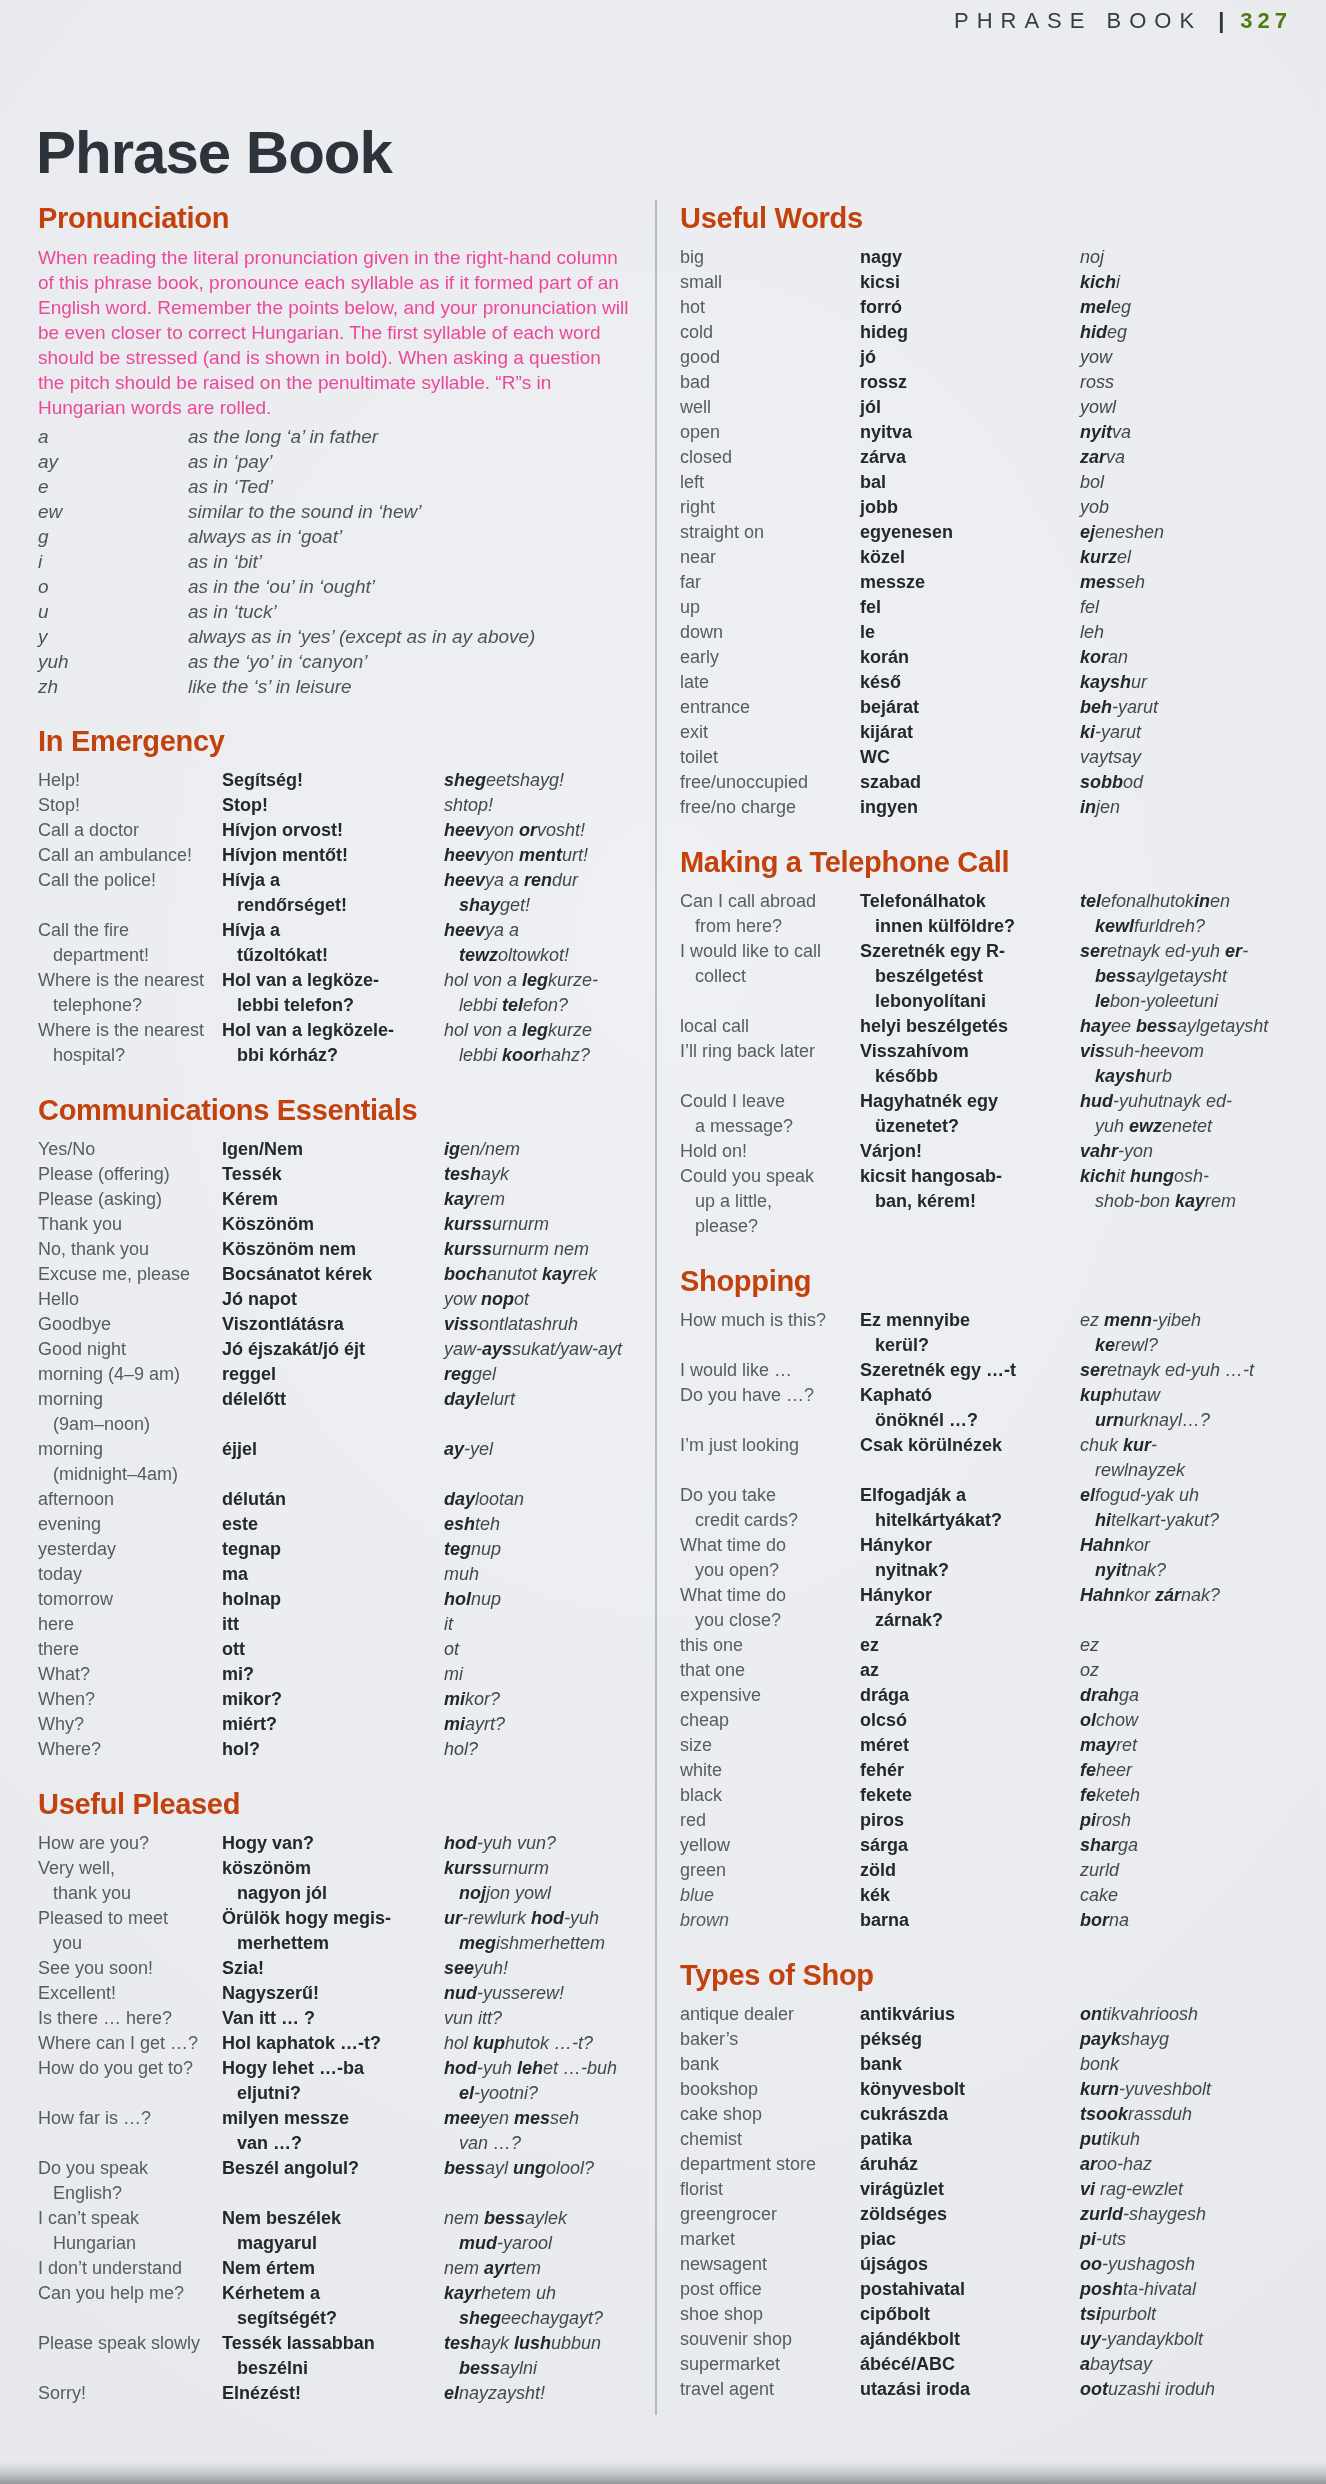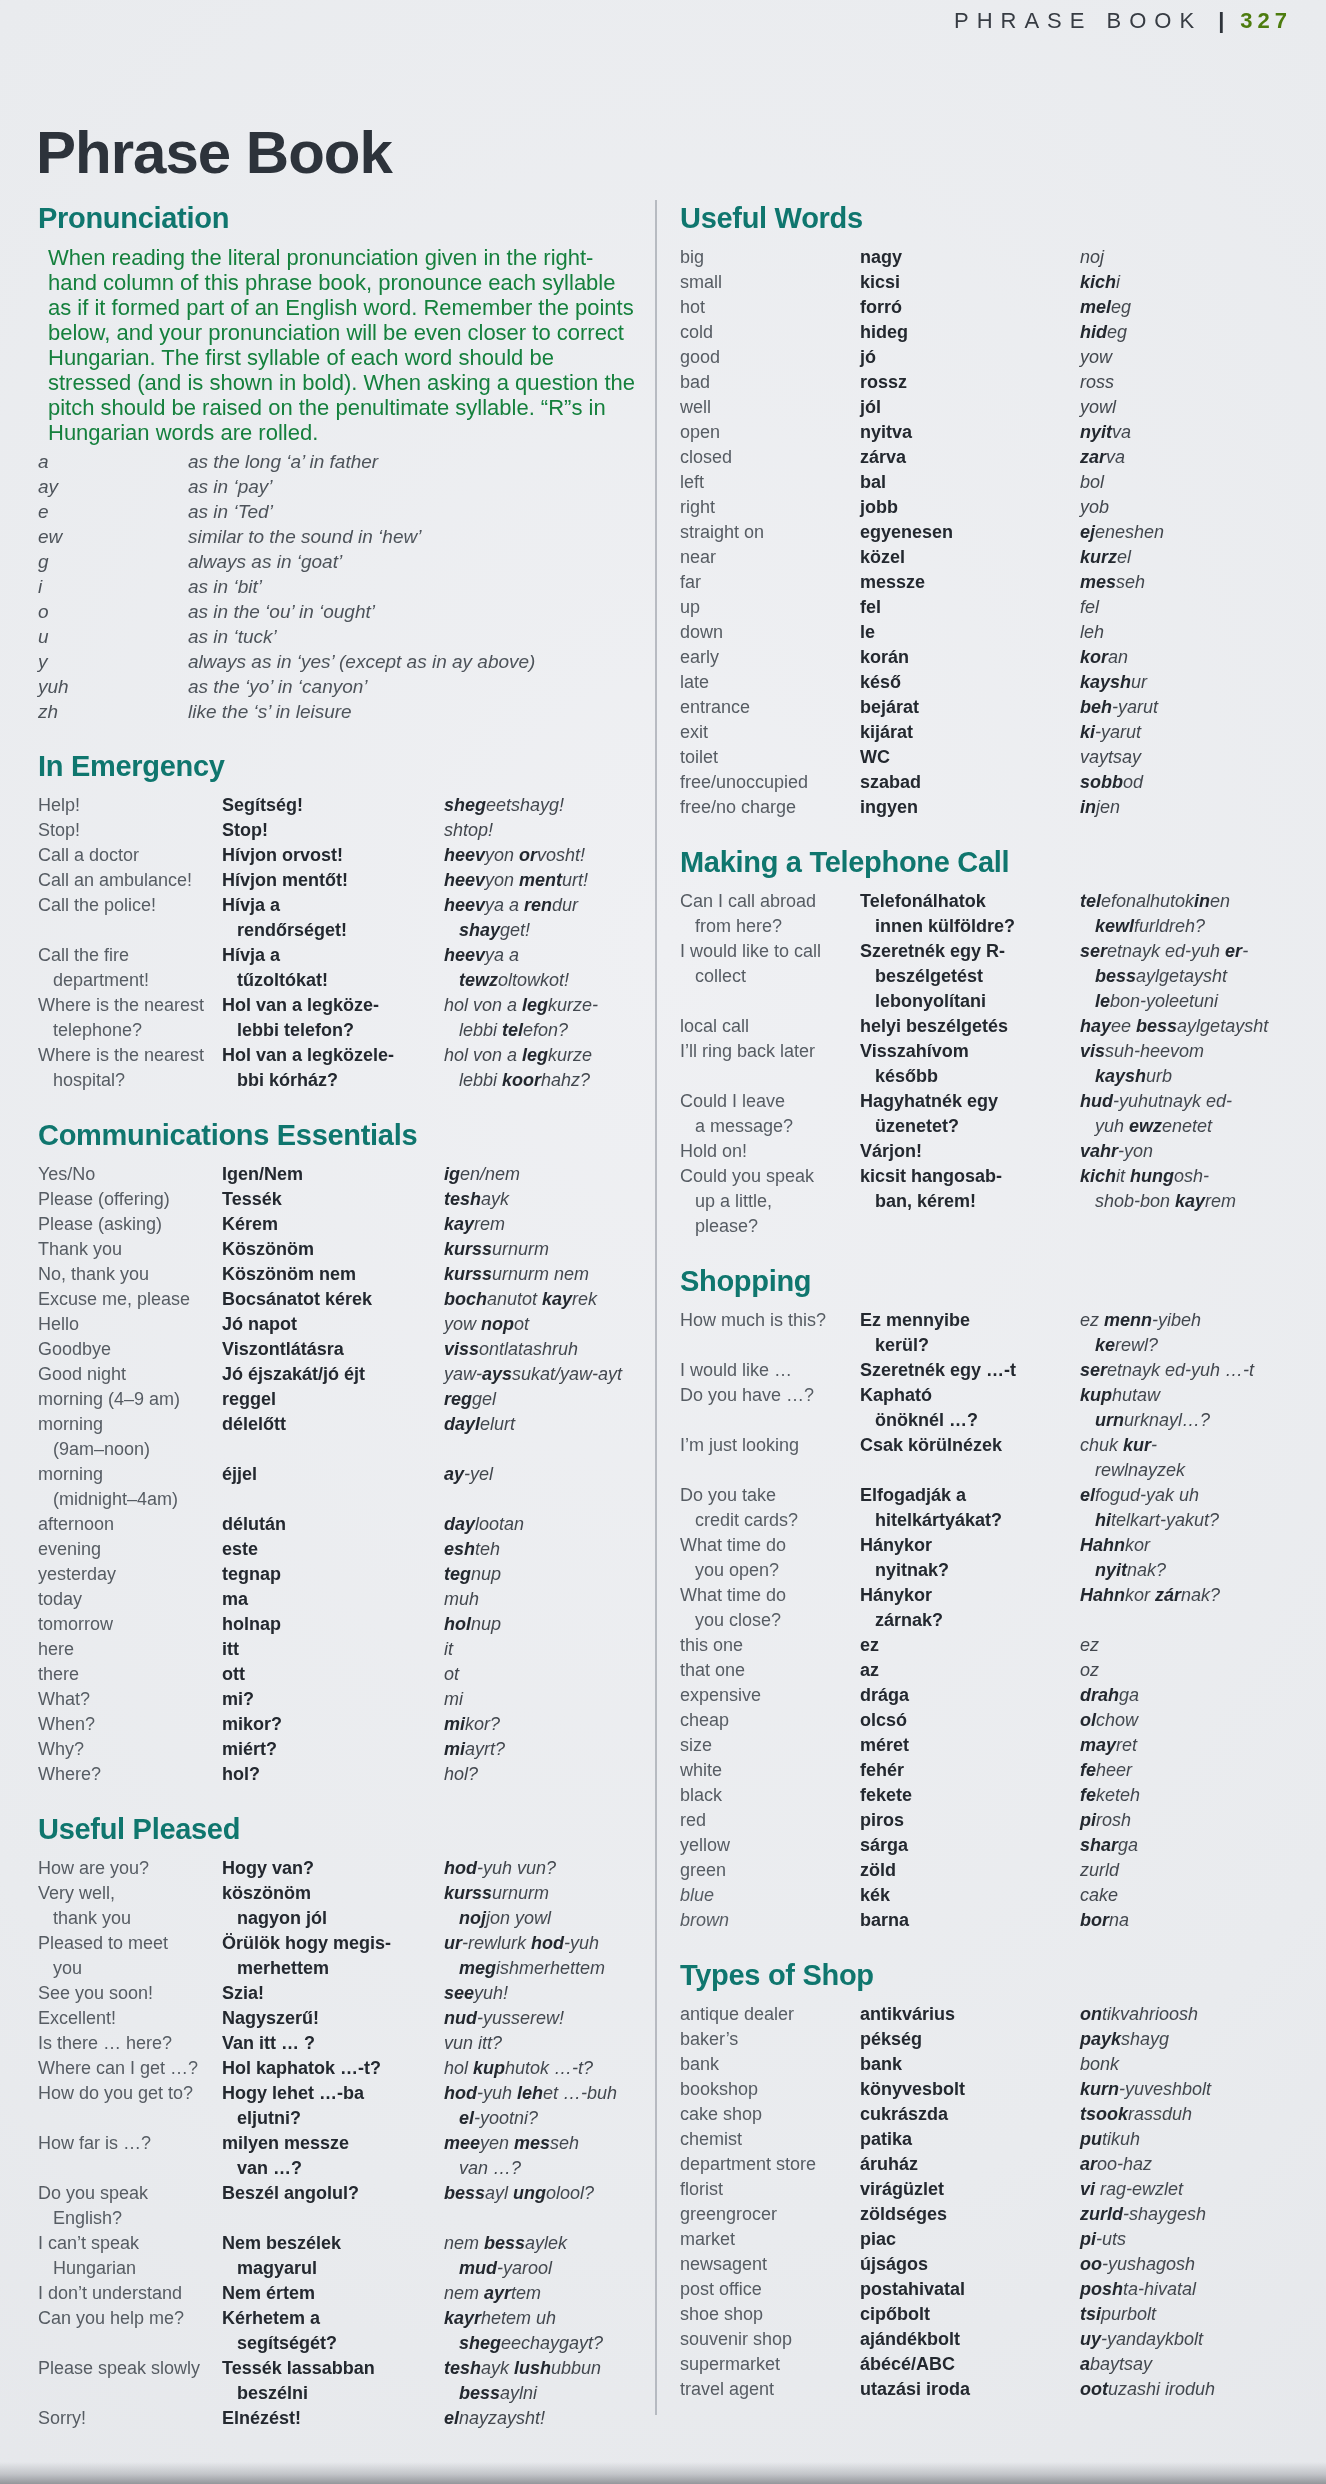--- a/index.html
+++ b/index.html
@@ -29,27 +29,27 @@
   .col-left{left:38px;  width:604px; --c1:184px; --c2:222px;}
   .col-right{left:680px; width:608px; --c1:180px; --c2:220px;}
 
   .divider{
     position:absolute; left:655px; top:200px; width:1.5px; height:2215px;
     background:#a6aab1; opacity:.75;
   }
 
   h2{
     margin:26px 0 10px 0;
-    font-size:29px; font-weight:700; letter-spacing:-.3px; color:#0f766e;
+    font-size:29px; font-weight:700; letter-spacing:-.3px; color:#c2410c;
   }
   section:first-child h2{margin-top:0;}
 
   .intro{
-    margin:0 0 4px 10px; width:592px;
-    font-size:22px; line-height:25px; color:#15803d;
+    margin:0 0 4px 0; width:592px;
+    font-size:19px; line-height:25px; color:#ec4899;
   }
 
   .keylist{font-size:19px; line-height:25px; font-style:italic; color:#4d535a;}
   .keyrow{display:grid; grid-template-columns:150px 1fr;}
 
   .rows{font-size:18px; line-height:25px;}
   .prow{display:grid; grid-template-columns:var(--c1) var(--c2) 1fr;}
   .cell{white-space:pre; padding-left:15px; text-indent:-15px;}
   .en{color:#565c63;}
   .en.em{font-style:italic;}

